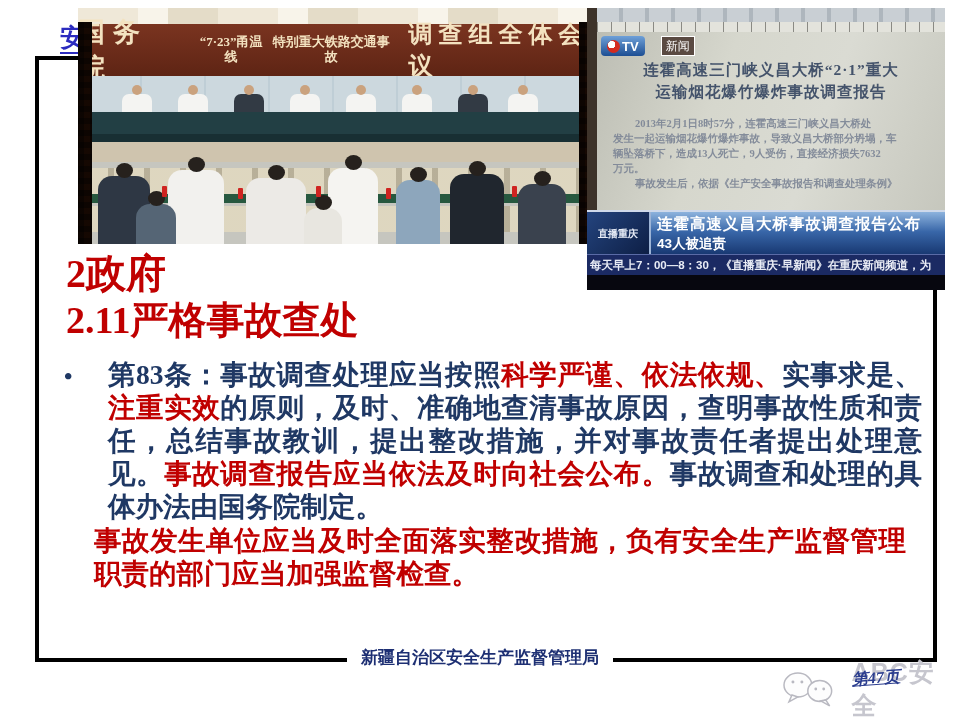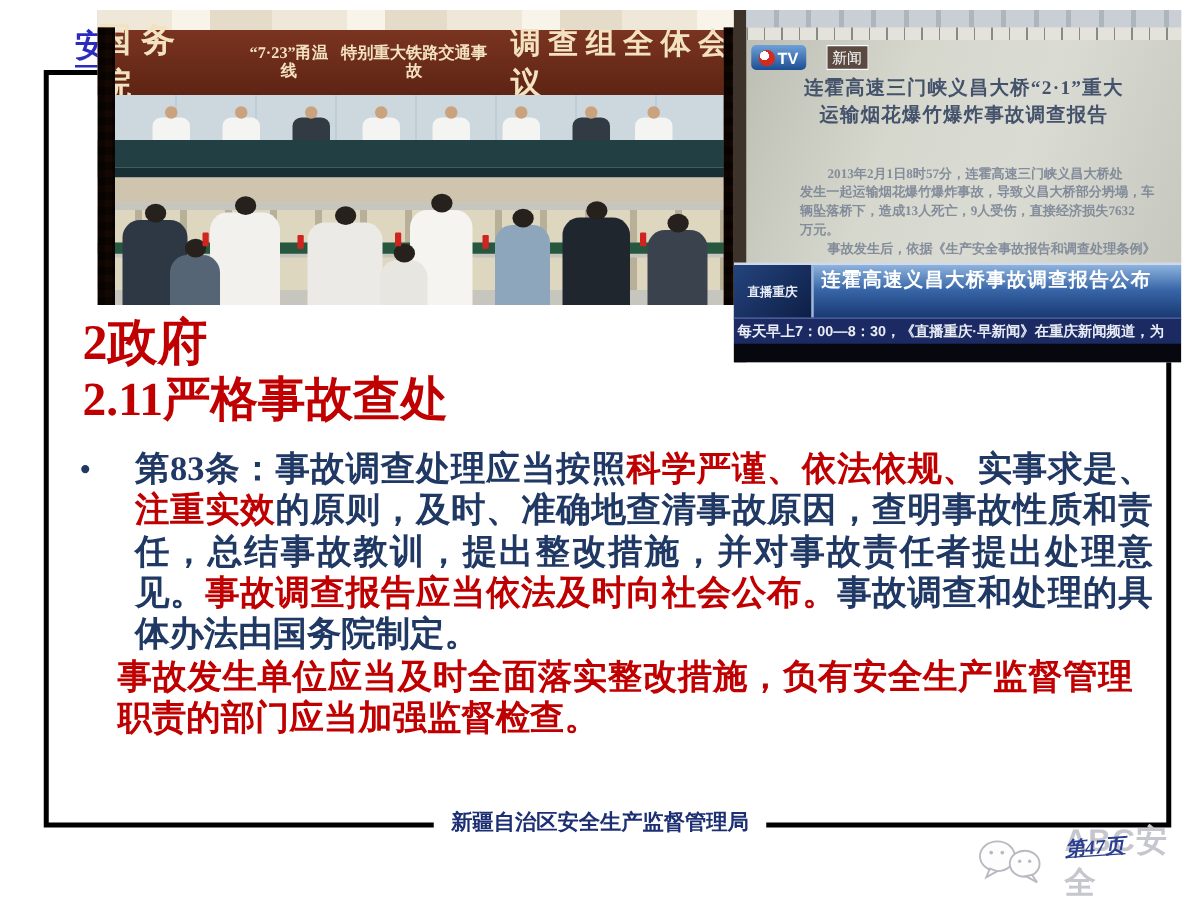--- a/index.html
+++ b/index.html
@@ -69,22 +69,22 @@
   .tv-logo{position:absolute;left:14px;top:28px;display:flex;align-items:center;gap:16px;
     font-family:"Liberation Sans",sans-serif;}
   .tv-logo .pill{height:20px;padding:0 6px;border-radius:4px;display:flex;align-items:center;gap:2px;
     background:linear-gradient(#6ea0d8,#1d4e93);color:#fff;font-weight:bold;font-size:13px;}
   .tv-logo .cball{display:inline-block;width:13px;height:13px;border-radius:50%;
     background:radial-gradient(circle at 35% 35%,#fff 0 30%,#d42b20 31% 100%);}
   .tv-logo .news{height:18px;padding:0 4px;background:#5a4a42;color:#fff;font-weight:normal;
     font-size:12px;display:flex;align-items:center;border:1px solid #fff;}
   .tv-title{position:absolute;left:18px;right:8px;text-align:center;color:#44536b;font-weight:bold;
     font-size:15.5px;letter-spacing:1px;}
-  .tv-body{position:absolute;left:53px;right:10px;color:#7b8495;font-size:10.5px;line-height:15px;
-    font-weight:bold;opacity:.9;margin-top:16px;}
+  .tv-body{position:absolute;left:26px;right:10px;color:#7b8495;font-size:10.5px;line-height:15px;
+    font-weight:bold;opacity:.9;}
   .tv-body .ind{padding-left:22px;}
   .tv-banner{position:absolute;left:0;right:0;top:202px;height:44px;display:flex;
     background:linear-gradient(#8db3dd 0%,#3866a8 45%,#16356e 100%);
     border-top:2px solid #cfd9ea;}
   .tv-banner .stlogo{width:62px;height:100%;background:linear-gradient(135deg,#24447e,#0d1e44);
     color:#e8edf7;font-size:10px;font-weight:bold;display:flex;align-items:center;justify-content:center;
     border-right:2px solid #9db4d6;font-family:"Liberation Sans",sans-serif;}
   .tv-banner .btxt{flex:1;padding:2px 6px;color:#fff;font-family:"Liberation Sans",sans-serif;}
   .tv-banner .l1{font-size:15.5px;font-weight:bold;letter-spacing:1px;}
   .tv-banner .l2{font-size:13.5px;font-weight:bold;}
@@ -188,20 +188,21 @@
     <div class="ind">2013年2月1日8时57分，连霍高速三门峡义昌大桥处</div>
     <div>发生一起运输烟花爆竹爆炸事故，导致义昌大桥部分坍塌，车</div>
     <div>辆坠落桥下，造成13人死亡，9人受伤，直接经济损失7632</div>
     <div>万元。</div>
     <div class="ind">事故发生后，依据《生产安全事故报告和调查处理条例》</div>
   </div>
   <div class="tv-banner">
     <div class="stlogo">直播重庆</div>
     <div class="btxt">
       <div class="l1">连霍高速义昌大桥事故调查报告公布</div>
+      <div class="l2">43人被追责</div>
     </div>
   </div>
   <div class="tv-ticker">每天早上7：00—8：30，《直播重庆·早新闻》在重庆新闻频道，为</div>
   <div class="tv-black"></div>
 </div>
 
 <div class="title1">2政府</div>
 <div class="title2">2.11严格事故查处</div>
 
 <div class="bodytext">

